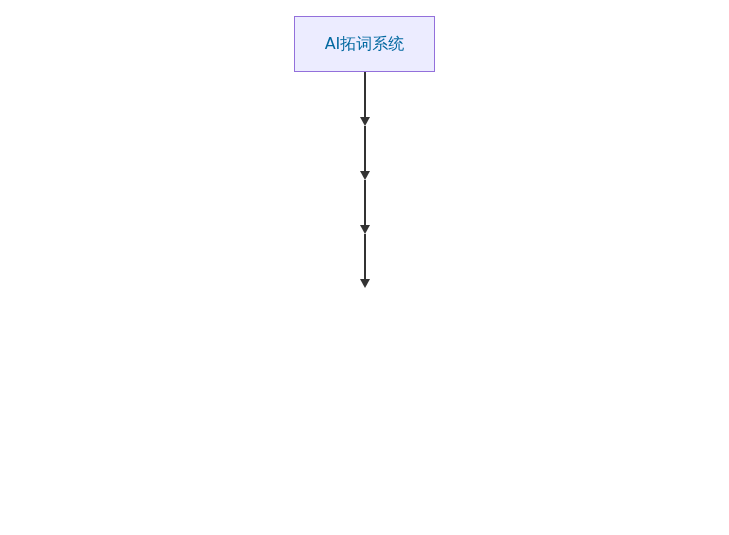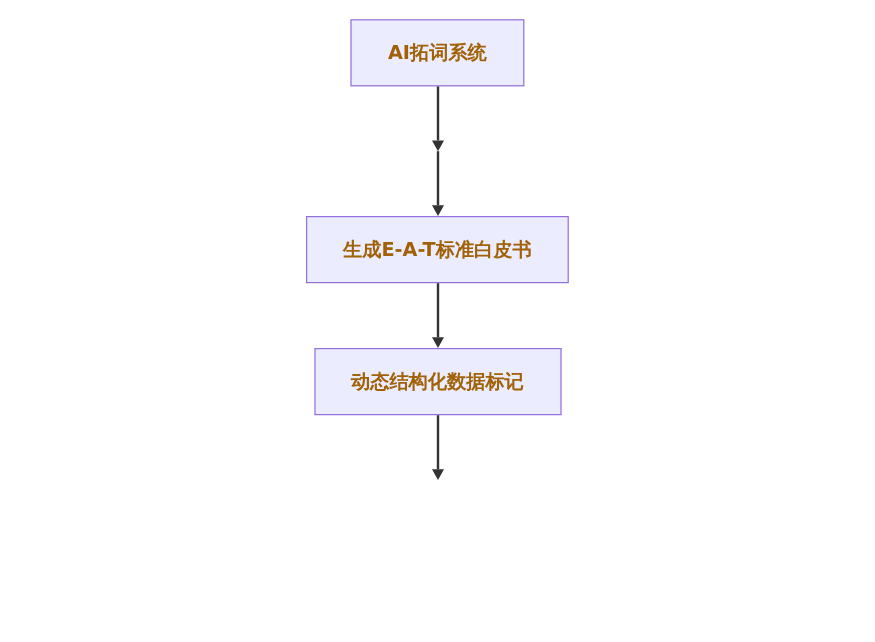--- a/index.html
+++ b/index.html
@@ -16,28 +16,27 @@
     overflow: hidden;
     display: flex;
     flex-direction: column;
     align-items: center;
     padding-top: 16px;
     box-sizing: border-box;
   }
   .node {
     background: #ECECFF;
     border: 1px solid #9370DB;
-    color: #a16207;
+    color: #0369a1;
     font-size: 16px;
     line-height: 1;
     padding: 19px 30px;
     text-align: center;
     white-space: nowrap;
     box-sizing: border-box;
-    font-weight: bold;
   }
   .arrow {
     height: 54px;
     display: flex;
     flex-direction: column;
     align-items: center;
   }
   .arrow .line {
     width: 2px;
     background: #333333;
@@ -64,32 +63,26 @@
     <div class="line"></div>
     <div class="head"></div>
   </div>
 
 
   <div class="arrow">
     <div class="line"></div>
     <div class="head"></div>
   </div>
 
-  <div class="node">
-    <span>生成E-A-T标准白皮书</span>
-  </div>
 
   <div class="arrow">
     <div class="line"></div>
     <div class="head"></div>
   </div>
 
-  <div class="node">
-    <span>动态结构化数据标记</span>
-  </div>
 
   <div class="arrow">
     <div class="line"></div>
     <div class="head"></div>
   </div>
 
 
 </div>
 
 </body></html>

